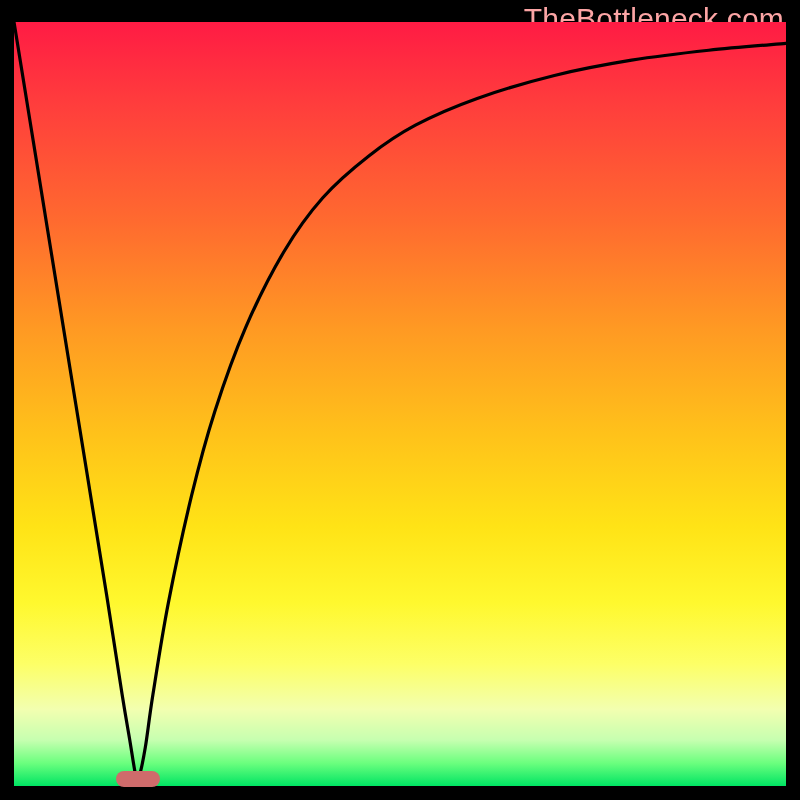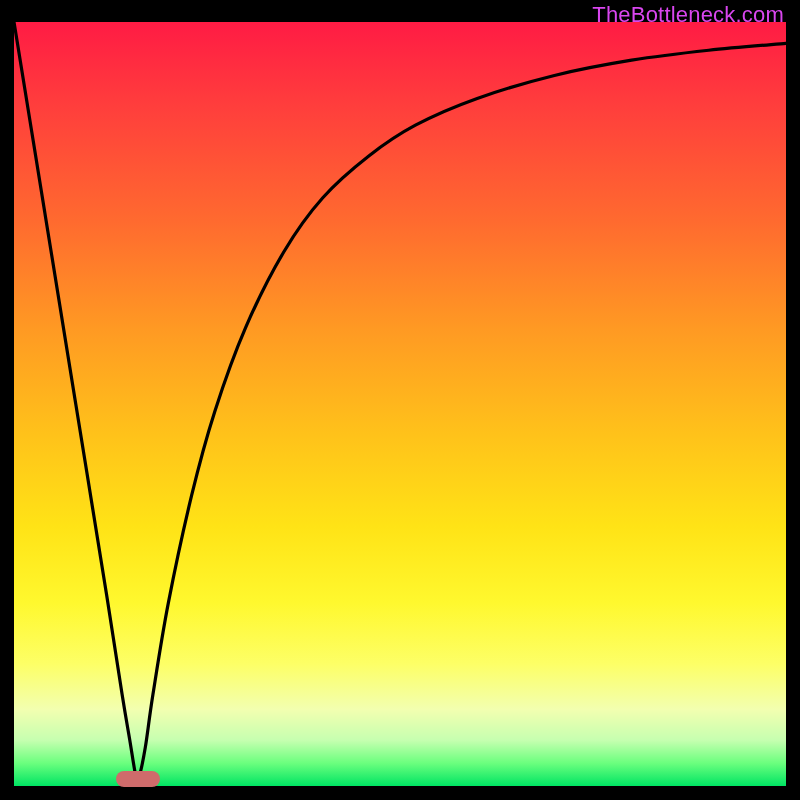--- a/index.html
+++ b/index.html
@@ -37,22 +37,22 @@
       #f2ffb0 90%,
       #c6ffb0 94%,
       #6bff7e 97%,
       #00e463 100%
     );
   }
   .watermark {
     position: absolute;
     top: 2px;
     right: 16px;
-    color: #d946ef;
-    font-size: 22px;
+    color: #fca5a5;
+    font-size: 30px;
     letter-spacing: 0.2px;
     font-weight: 500;
     user-select: none;
   }
   svg.curve {
     position: absolute;
     left: 0;
     top: 0;
     width: 100%;
     height: 100%;

